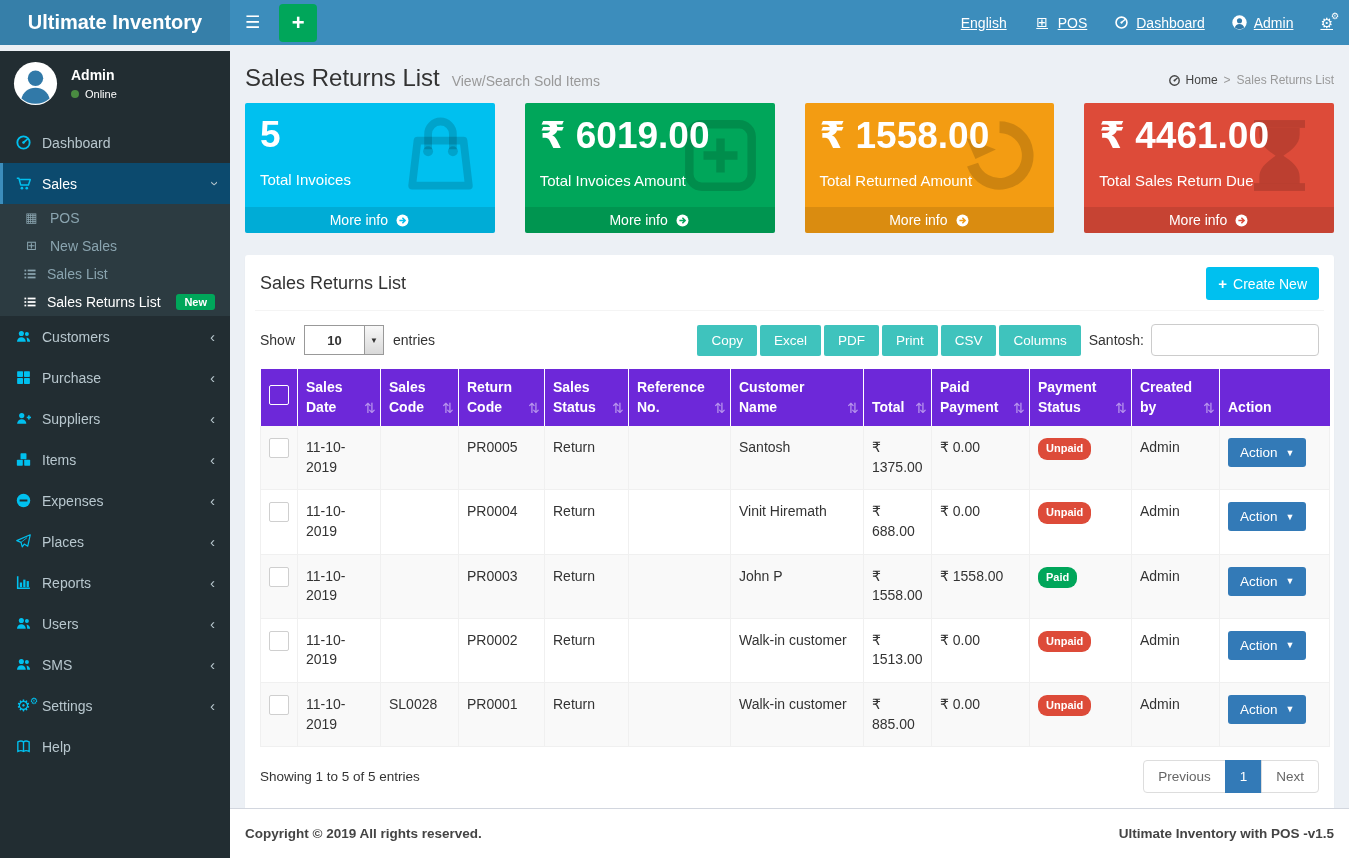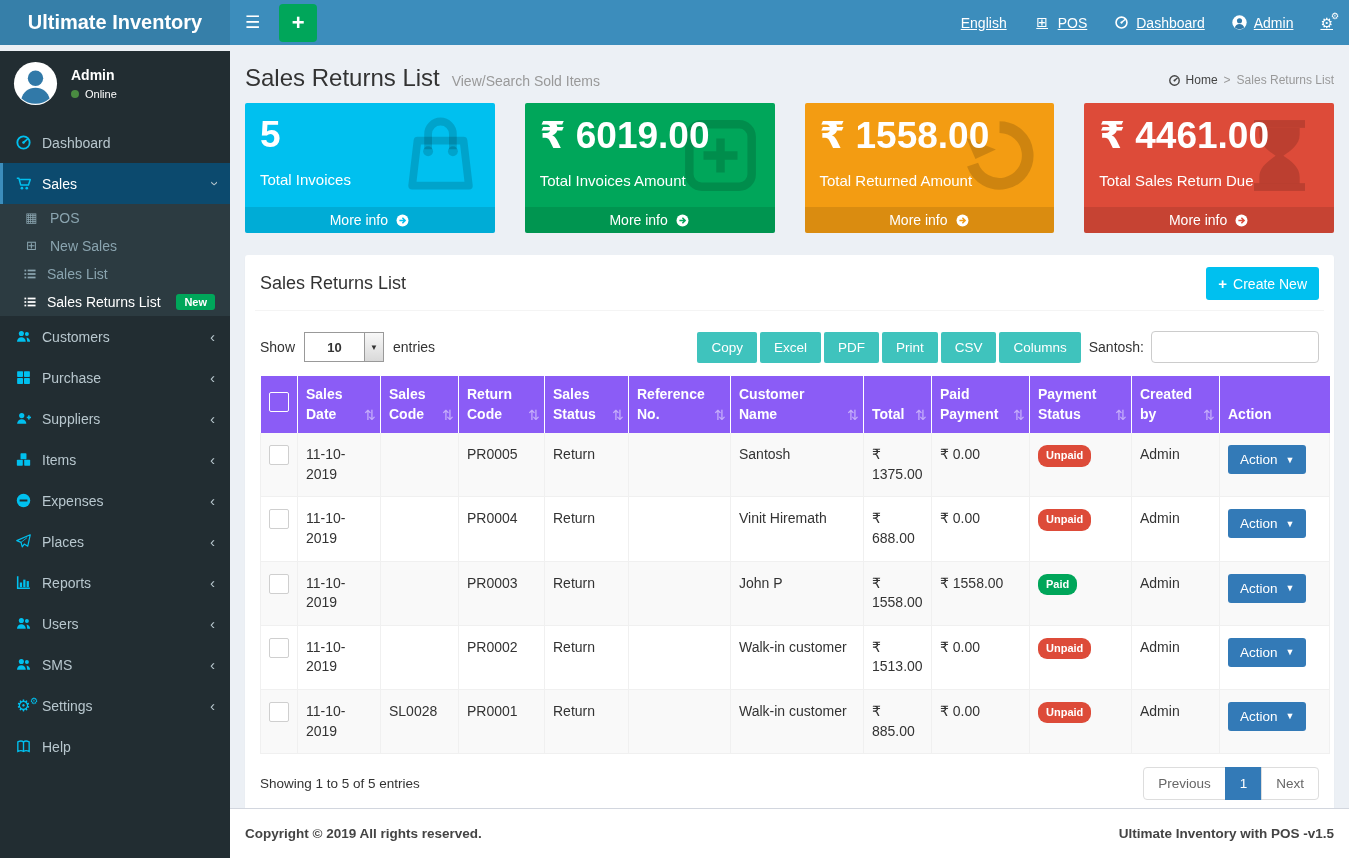--- a/index.html
+++ b/index.html
@@ -68,36 +68,36 @@
   .sb-more .ic { width:15px; height:15px; }
   
   .panel { background:#fff; border-radius:3px; margin-top:22px; padding:10px;
            box-shadow:0 1px 1px rgba(0,0,0,0.1); }
   .panel-head { display:flex; justify-content:space-between; align-items:center;
                 border-bottom:1px solid #f4f4f4; padding:2px 5px 10px; }
   .panel-title { font-size:18px; color:#333; font-weight:normal; }
   .btn-create { background:#00c0ef; color:#fff; border:none; border-radius:3px; padding:8px 12px;
                 font-size:14px; display:flex; align-items:center; gap:6px; cursor:pointer; }
   .btn-create .plus { font-weight:bold; font-size:15px; }
-  .controls { display:flex; align-items:center; margin-top:20px; padding:0 5px; }
+  .controls { display:flex; align-items:center; margin-top:13px; padding:0 5px; }
   .ctl-left { display:flex; align-items:center; gap:9px; font-size:14px; }
   .sel { display:flex; width:80px; height:30px; border:1px solid #999; background:#fff; cursor:pointer; }
   .sel-val { flex:1; display:flex; align-items:center; justify-content:center; font-size:13px;font-weight:bold; }
   .sel-btn { width:19px; background:linear-gradient(#f8f8f8,#d9d9d9); border-left:1px solid #999;
              display:flex; align-items:center; justify-content:center; font-size:8px; color:#333; }
   .export { margin-left:auto; display:flex; }
   .btn-exp { background:#3fc3bd; color:#fff; border:none; padding:8px 14px; font-size:13.5px;
              margin-left:3px; border-radius:2px; cursor:pointer; }
   .search { display:flex; align-items:center; gap:7px; margin-left:8px; font-size:14px; }
   .search input { width:168px; height:32px; border:1px solid #ccc; border-radius:4px; padding:0 8px;
                   font-size:14px; outline:none; }
   
   .table-wrap { margin-top:13px; padding:0 5px; }
   table { width:100%; border-collapse:collapse; table-layout:fixed; font-size:14px; }
-  thead th { background:#8b5cf6; color:#fff; font-weight:bold; text-align:left; padding:9px 20px 9px 8px;
+  thead th { background:#6d28d9; color:#fff; font-weight:bold; text-align:left; padding:9px 20px 9px 8px;
              border-right:1px solid rgba(255,255,255,0.55); position:relative; vertical-align:bottom;
              line-height:1.4; height:56px; cursor:pointer; }
   thead th:last-child { border-right:none; }
   thead th.cb-col { vertical-align:middle; text-align:center; padding:9px 6px; }
   .sort { position:absolute; right:4px; bottom:8px; opacity:.5; font-size:14px; font-weight:normal;
           font-family:"DejaVu Sans",sans-serif; }
   tbody td { padding:12px 8px; border:1px solid #f0f0f0; border-top:none; vertical-align:top;
              color:#333; line-height:1.4; height:57px; overflow:hidden; }
   tbody tr:nth-child(odd) { background:#f9f9f9; }
   tbody tr:nth-child(even) { background:#fff; }

